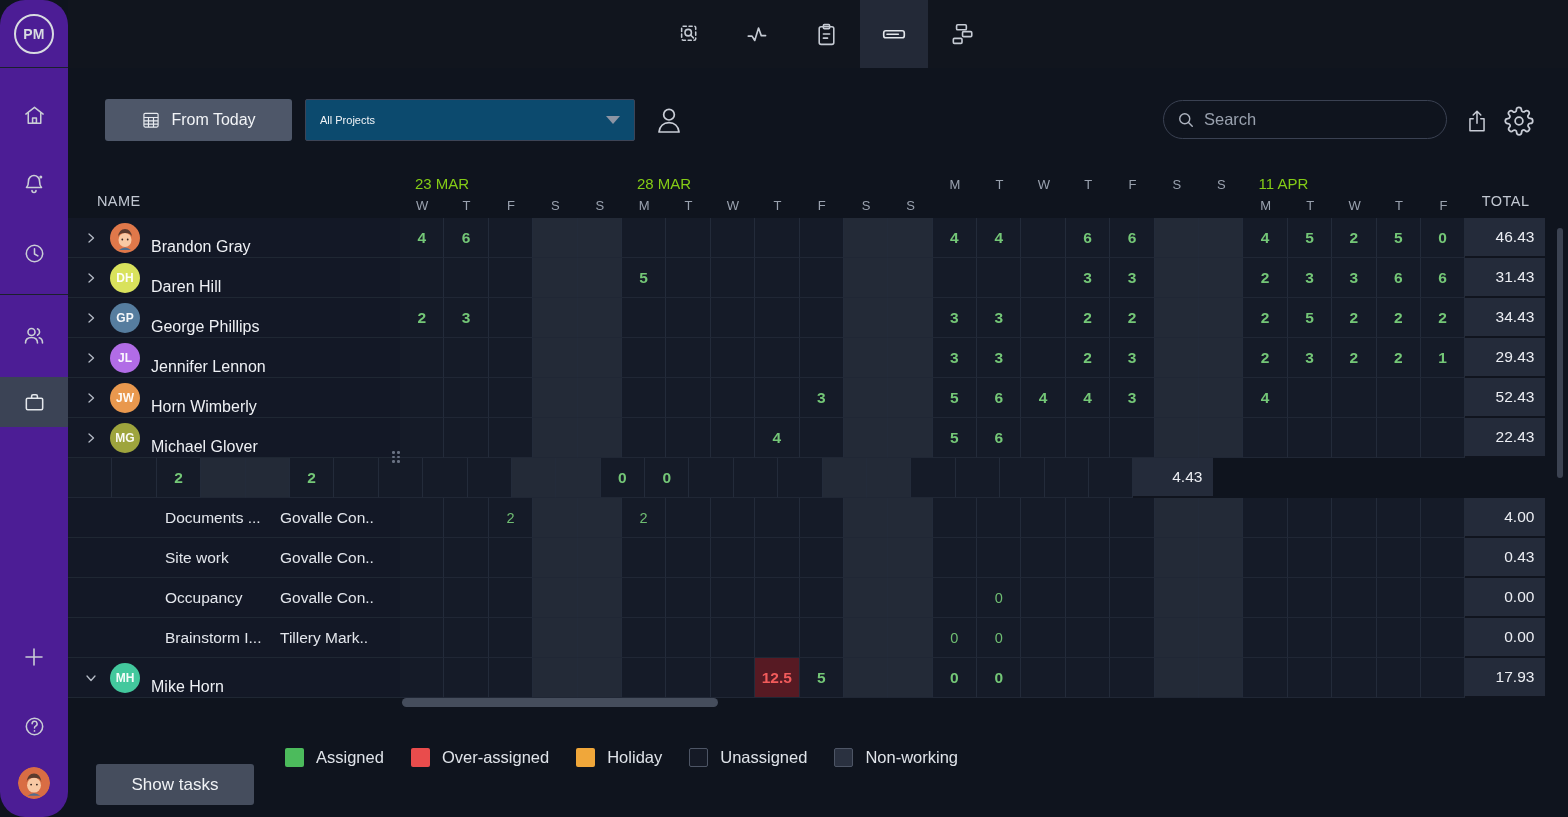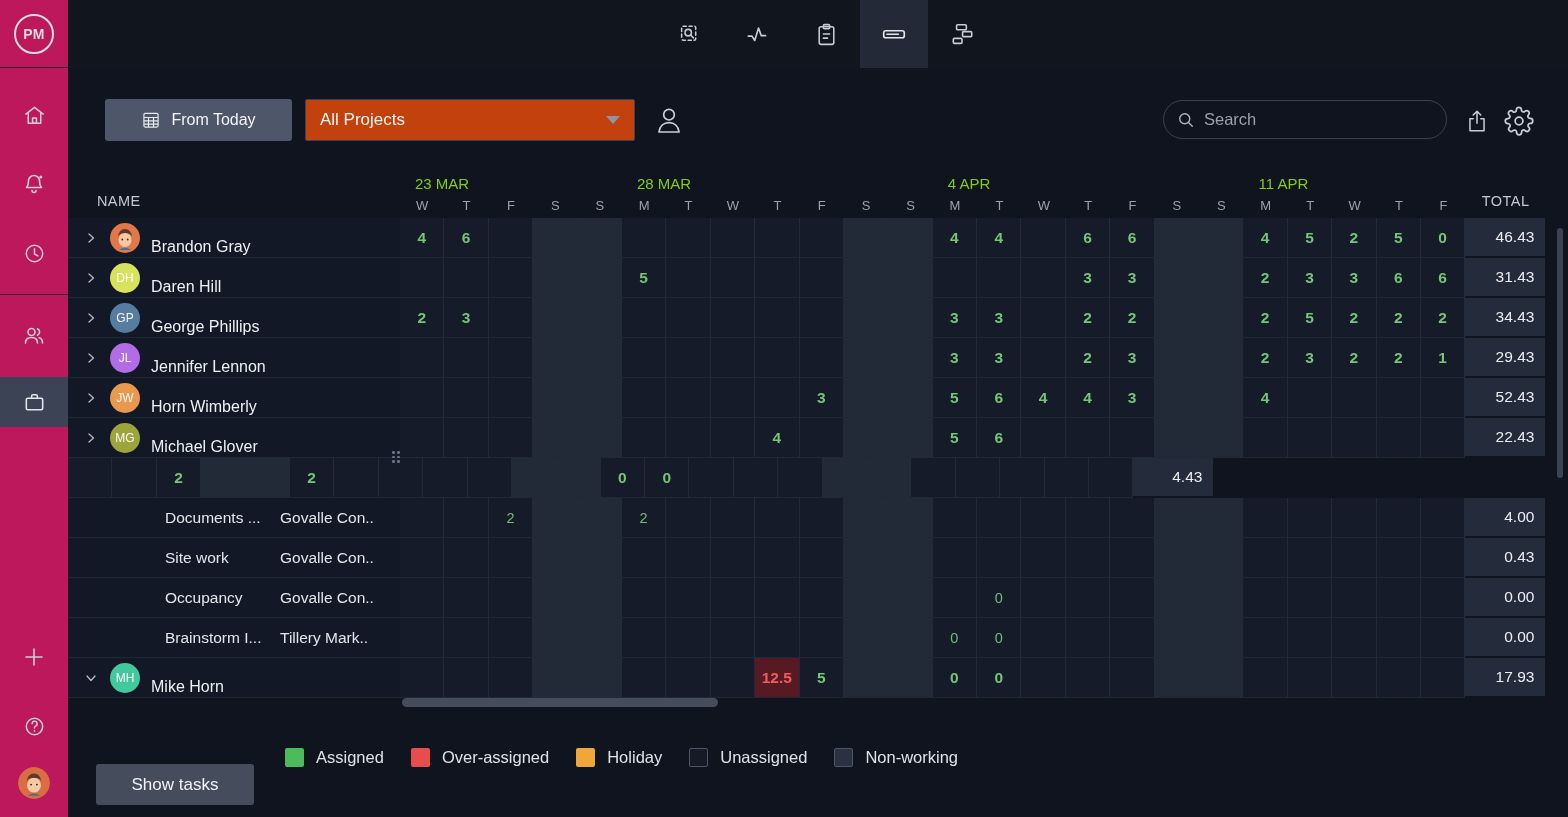--- a/index.html
+++ b/index.html
@@ -7,41 +7,41 @@
   body {
     position:relative;
     background:#0f141e;
     font-family:"Liberation Sans","DejaVu Sans",sans-serif;
     color:#e9ecf1;
     -webkit-font-smoothing:antialiased;
   }
   svg { display:block; }
 
   
-  .sidebar { position:absolute; left:0; top:0; width:68px; height:817px; background:#be185d; z-index:5; }
+  .sidebar { position:absolute; left:0; top:0; width:68px; height:817px; background:#4c1d95; z-index:5;border-radius:25px; }
   .logo-tile { height:68px; display:flex; align-items:center; justify-content:center; border-bottom:1px solid #1b212c; }
   .logo-circle { width:40px; height:40px; border:2.5px solid #d8dbe1; border-radius:50%; display:flex; align-items:center; justify-content:center; font-weight:bold; font-size:14px; color:#d8dbe1; letter-spacing:0.3px; }
   .side-item { width:68px; height:56px; display:flex; align-items:center; justify-content:center; cursor:pointer; }
   .side-item.home { margin-top:19px; } .side-item.bell { margin-top:13px; } .side-item.clock { margin-top:13px; margin-bottom:13px; }
   .side-divider { height:1px; background:#1b212c; width:68px; }
   .side-item.people { margin-top:13px; }
   .side-item.active { background:#3b4355; height:50px; margin-top:13px; }
   .side-bottom { position:absolute; left:0; bottom:0; width:68px; display:flex; flex-direction:column; align-items:center; }
   .side-item.plus { margin-bottom:13px; } .side-item.help { margin-bottom:13px; }
   .avatar-bottom { width:32px; height:32px; border-radius:50%; overflow:hidden; margin-bottom:18px; cursor:pointer; }
 
   
   .topbar { position:absolute; left:68px; top:0; width:1500px; height:68px; background:#11151e; }
   .topbar-icons { position:absolute; left:588px; top:0; display:flex; }
   .tool-tile { width:68px; height:68px; display:flex; align-items:center; justify-content:center; cursor:pointer; }
   .tool-tile.active { background:#232937; }
 
   
   .btn-from-today { position:absolute; left:105px; top:99px; width:187px; height:42px; background:#4e5769; border-radius:3px; display:flex; align-items:center; justify-content:center; gap:10px; font-size:16px; color:#f2f4f7; cursor:pointer; }
-  .select-projects { position:absolute; left:305px; top:99px; width:330px; height:42px; background:#c2410c; border:1px solid #3d4456; border-radius:2px; display:flex; align-items:center; padding:0 14px; font-size:17px; color:#f2f4f7; cursor:pointer; }
+  .select-projects { position:absolute; left:305px; top:99px; width:330px; height:42px; background:#0c4a6e; border:1px solid #3d4456; border-radius:2px; display:flex; align-items:center; padding:0 14px; font-size:11px; color:#f2f4f7; cursor:pointer; }
   .select-projects .caret { margin-left:auto; width:0; height:0; border-left:7px solid transparent; border-right:7px solid transparent; border-top:8px solid #8d95a4; }
   .person-filter { position:absolute; left:651px; top:101px; width:36px; height:38px; display:flex; align-items:center; justify-content:center; cursor:pointer; }
   .search-pill { position:absolute; left:1163px; top:100px; width:284px; height:39px; border:1px solid #3a4152; border-radius:20px; display:flex; align-items:center; padding:0 12px; gap:8px; }
   .search-pill input { background:transparent; border:none; outline:none; color:#e9ecf1; font-size:16.5px; width:200px; font-family:inherit; }
   .search-pill input::placeholder { color:#99a1ae; }
   .icon-btn { position:absolute; top:102px; width:38px; height:38px; display:flex; align-items:center; justify-content:center; cursor:pointer; }
   .export-btn { left:1458px; } .settings-btn { left:1500px; }
 
   
   .table { position:absolute; left:68px; top:175px; width:1500px; }
@@ -51,21 +51,21 @@
   .hgroup-label { padding-left:15px; font-size:15px; color:#84cc16; height:21px; white-space:nowrap; }
   .day-letters { display:flex; height:22px; }
   .day-letter { width:44.4px; text-align:center; font-size:13px; color:#9aa2af; padding-top:2px; }
   .total-header { width:80px; text-align:center; padding-bottom:9px; font-size:14.5px; letter-spacing:0.5px; color:#c2c8d2; }
 
   .row { display:flex; height:40px; }
   .name-cell { width:332px; position:relative; display:flex; align-items:center; border-bottom:1px solid #1f2733; background:#131826; }
   .chev { position:absolute; left:17px; top:14px; width:12px; height:12px; color:#b6bcc7; cursor:pointer; }
   .chev svg { width:12px; height:12px; }
   .chev.down { transform:rotate(90deg); }
-  .avatar { position:absolute; left:42px; top:5px; width:30px; height:30px; border-radius:50%; display:flex; align-items:center; justify-content:center; font-size:12px; font-weight:normal; color:rgba(255,255,255,0.95); overflow:hidden; }
+  .avatar { position:absolute; left:42px; top:5px; width:30px; height:30px; border-radius:50%; display:flex; align-items:center; justify-content:center; font-size:12px; font-weight:bold; color:rgba(255,255,255,0.95); overflow:hidden; }
   .row-name { position:absolute; left:83px; font-size:16px; color:#eef0f4; white-space:nowrap;margin-top:19px; }
   .task-name { position:absolute; left:97px; font-size:15.5px; color:#e3e6ec; white-space:nowrap; }
   .task-project { position:absolute; left:212px; font-size:15.5px; color:#e3e6ec; white-space:nowrap; }
 
   .cells { display:flex; }
   .cell { width:44.4px; height:40px; background:#151b28; border-right:1px solid #232b3a; border-bottom:1px solid #20273500; border-bottom:1px solid #202735; display:flex; align-items:center; justify-content:center; cursor:pointer; }
   .cell.wk { background:#232a37; }
   .cell.over { background:#571a23; }
   .val { color:#74c777; font-size:15.5px; font-weight:bold; }
   .val.muted { font-weight:normal; font-size:14.5px; color:#6fbd72; }
@@ -287,21 +287,20 @@
             <div class="day-letter">T</div>
             <div class="day-letter">W</div>
             <div class="day-letter">T</div>
             <div class="day-letter">F</div>
             <div class="day-letter">S</div>
             <div class="day-letter">S</div>
           </div>
   </div>
 
   <div class="hgroup" style="width: 310.8px;">
-    <div class="hgroup-label">4 APR</div>
     <div class="day-letters">
             <div class="day-letter">M</div>
             <div class="day-letter">T</div>
             <div class="day-letter">W</div>
             <div class="day-letter">T</div>
             <div class="day-letter">F</div>
             <div class="day-letter">S</div>
             <div class="day-letter">S</div>
           </div>
   </div>

